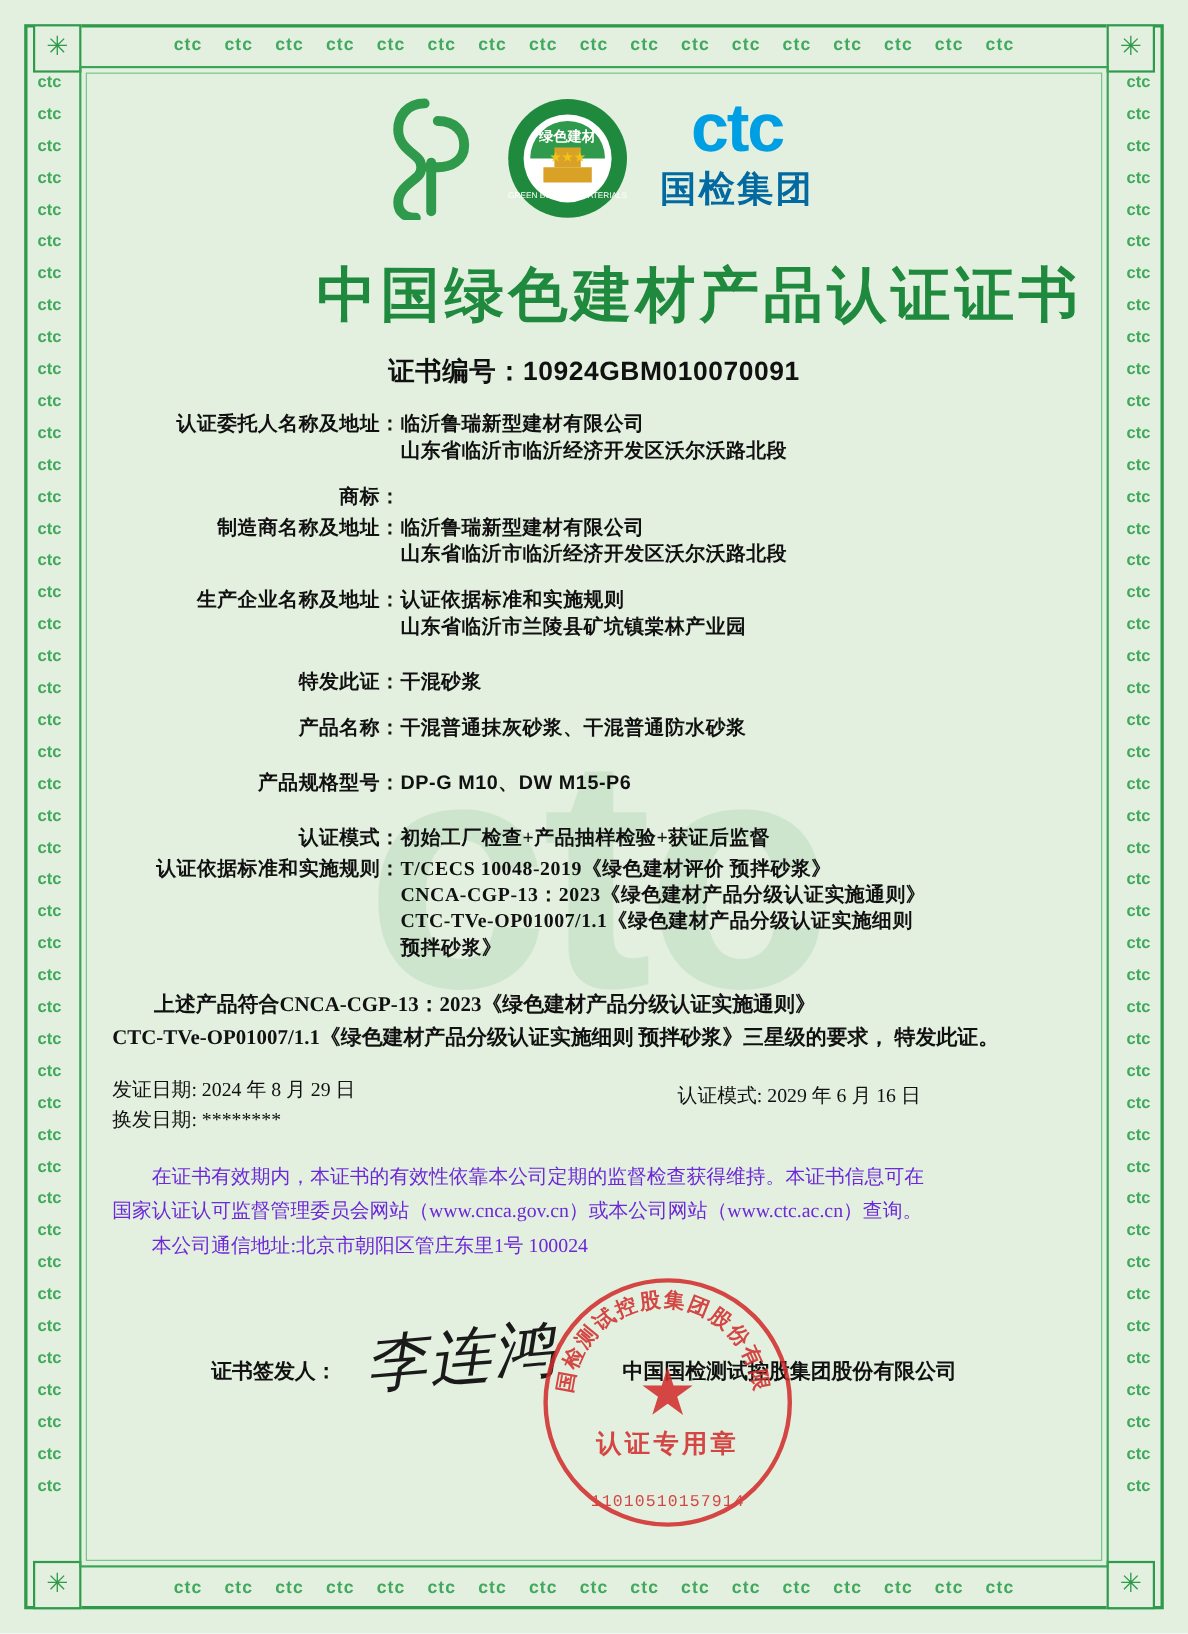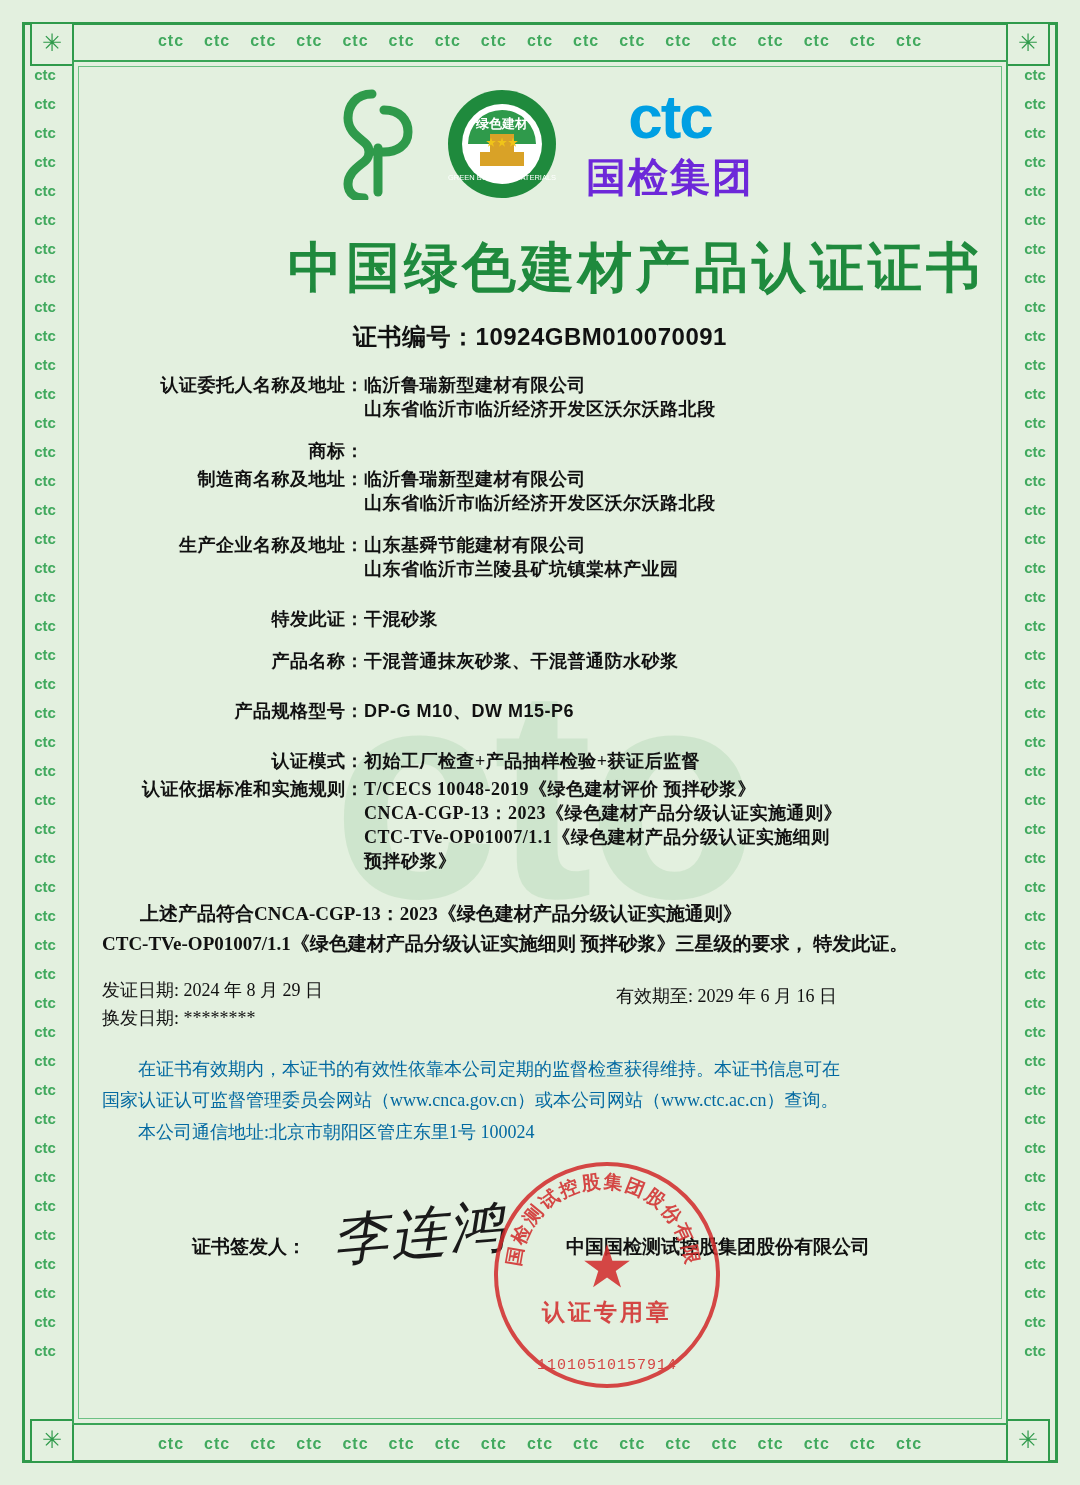--- a/index.html
+++ b/index.html
@@ -118,23 +118,23 @@
   .logo-ctc .ctc-word {
     font-family: "Liberation Sans", sans-serif;
     font-size: 62px;
     font-weight: bold;
     color: #009fe3;
     line-height: 58px;
     letter-spacing: -2px;
   }
   .logo-ctc .ctc-cn {
     font-family: "Liberation Sans", sans-serif;
-    font-size: 40px;
-    font-weight: bold;
-    color: #6d28d9;
+    font-size: 33px;
+    font-weight: bold;
+    color: #0369a1;
     letter-spacing: 2px;
     margin-top: 4px;
   }
 
   
   .title {
     text-align: right;
     font-size: 54px;
     font-weight: bold;
     color: #1f8a3d;
@@ -204,21 +204,21 @@
   }
   .dates .issue { position: absolute; left: 6px; top: 0; }
   .dates .reissue { position: absolute; left: 6px; top: 28px; }
   .dates .valid { position: absolute; left: 520px; top: 6px; }
 
   
   .notes {
     margin-top: 16px;
     font-size: 18px;
     line-height: 1.75;
-    color: #0369a1;
+    color: #6d28d9;
     padding-left: 6px;
   }
   .notes .indent { text-indent: 36px; display: block; }
 
   
   .sign-area {
     position: relative;
     margin-top: 34px;
     height: 170px;
     padding-left: 6px;
@@ -366,21 +366,21 @@
           <span class="sub">临沂鲁瑞新型建材有限公司</span>
           <span class="sub">山东省临沂市临沂经济开发区沃尔沃路北段</span>
         </div>
       </div>
 
       <div class="gap-s"></div>
 
       <div class="row">
         <div class="lbl">生产企业名称及地址：</div>
         <div class="val">
-          <span class="sub">山东基舜节能建材有限公司</span>
+          <span class="sub">认证依据标准和实施规则</span>
           <span class="sub">山东省临沂市兰陵县矿坑镇棠林产业园</span>
         </div>
       </div>
 
       <div class="gap-m"></div>
 
       <div class="row">
         <div class="lbl">特发此证：</div>
         <div class="val">干混砂浆</div>
       </div>
@@ -426,21 +426,21 @@
     <div class="dates">
       <div class="issue">
         <span>发证日期:</span>
         <span>2024 年 8 月 29 日</span>
       </div>
       <div class="reissue">
         <span>换发日期:</span>
         <span>********</span>
       </div>
       <div class="valid">
-        <span>有效期至:</span>
+        <span>认证模式:</span>
         <span>2029 年 6 月 16 日</span>
       </div>
     </div>
 
     <div class="notes">
       <span class="indent">在证书有效期内，本证书的有效性依靠本公司定期的监督检查获得维持。本证书信息可在</span>
       <span>国家认证认可监督管理委员会网站（www.cnca.gov.cn）或本公司网站（www.ctc.ac.cn）查询。</span>
       <span class="indent">本公司通信地址:北京市朝阳区管庄东里1号  100024</span>
     </div>
 

